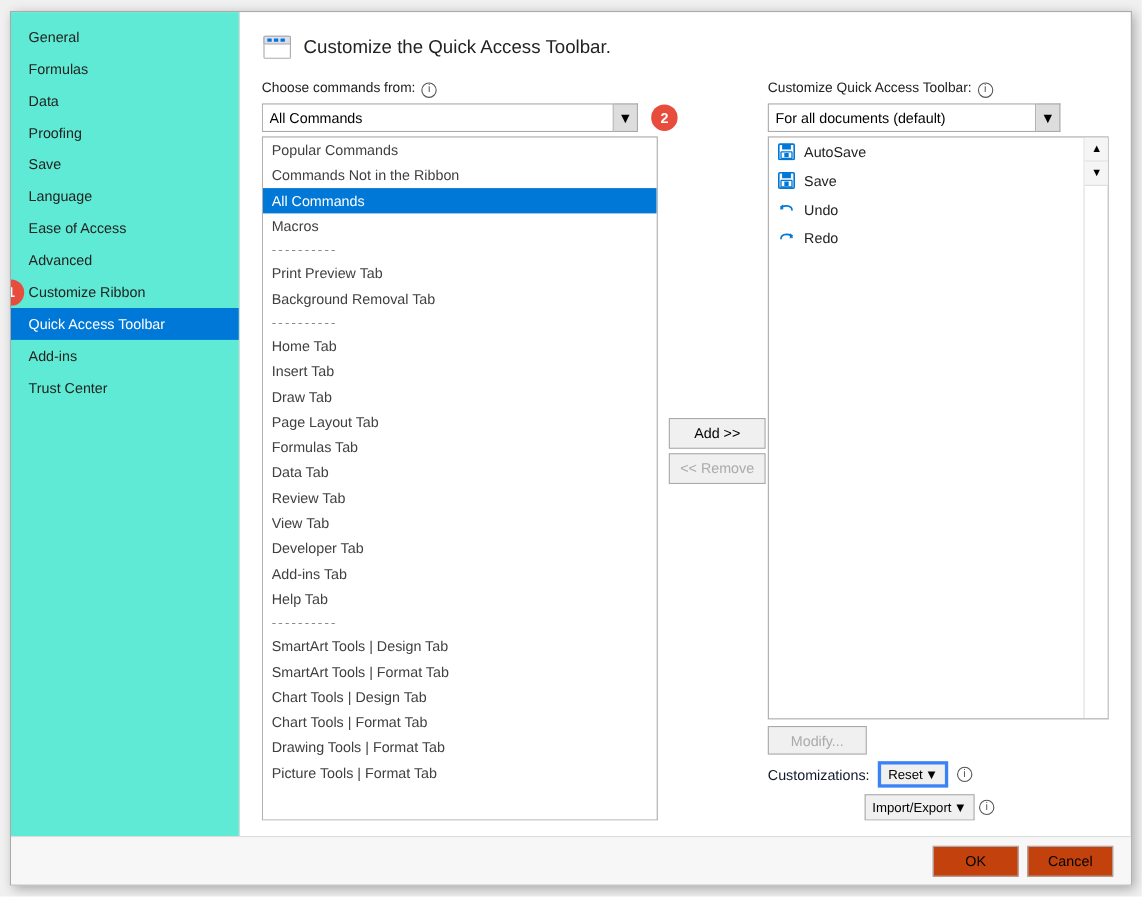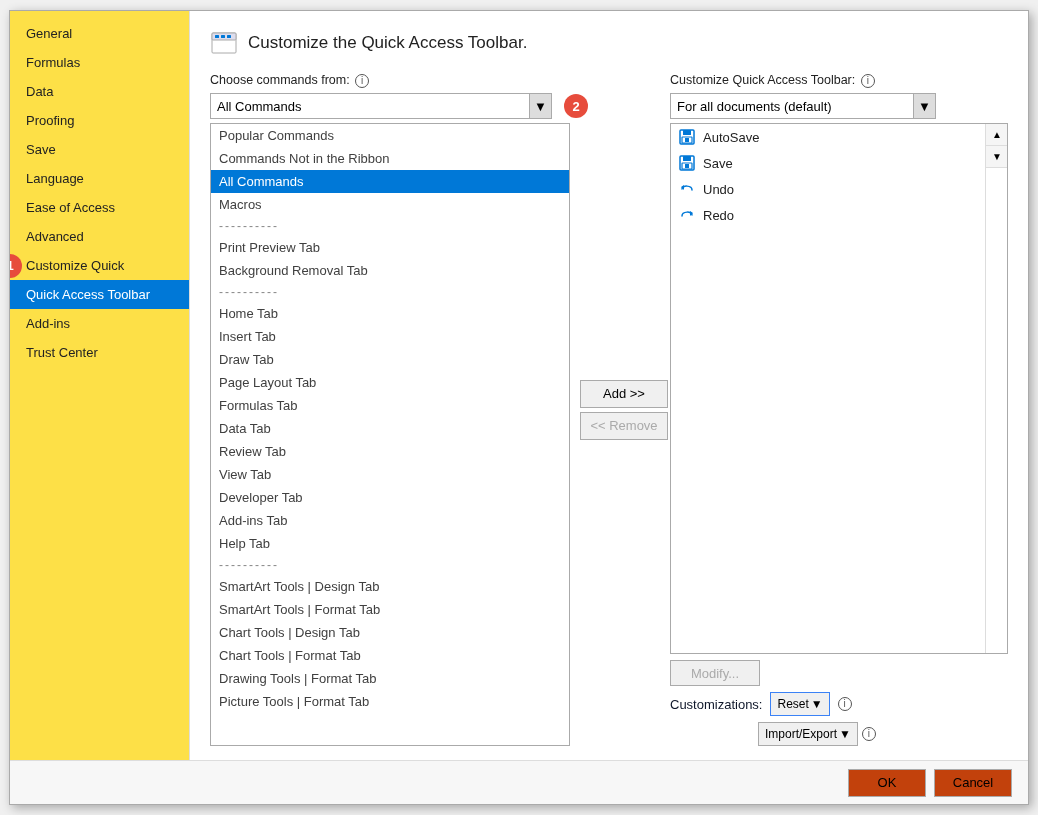--- a/index.html
+++ b/index.html
@@ -23,22 +23,22 @@
       display: flex;
       flex-direction: column;
     }
     .dialog-body {
       display: flex;
       flex: 1;
       overflow: hidden;
     }
     
     .sidebar {
-      width: 180px;
-      background: #fde047;
+      width: 208px;
+      background: #5eead4;
       border-right: 1px solid #ddd;
       padding-top: 8px;
       flex-shrink: 0;
     }
     .sidebar-item {
       padding: 7px 16px;
       cursor: pointer;
       color: #222;
       white-space: nowrap;
     }
@@ -309,21 +309,21 @@
       display: flex;
       align-items: center;
       gap: 8px;
     }
     .customizations-label {
       font-size: 13px;
       color: #0f172a;
     }
     .reset-btn {
       height: 24px;
-      border: 1px solid #3b82f6;
+      border: 3px solid #3b82f6;
       background: #f0f0f0;
       font-size: 12px;
       cursor: pointer;
       display: flex;
       align-items: center;
       gap: 2px;
       padding: 0 6px;
     }
     .import-export-btn {
       height: 24px;
@@ -386,21 +386,21 @@
       <div class="sidebar-item">General</div>
       <div class="sidebar-item">Formulas</div>
       <div class="sidebar-item">Data</div>
       <div class="sidebar-item">Proofing</div>
       <div class="sidebar-item">Save</div>
       <div class="sidebar-item">Language</div>
       <div class="sidebar-item">Ease of Access</div>
       <div class="sidebar-item">Advanced</div>
       <div class="sidebar-item" style="position:relative;">
         <span class="step-badge badge-1">1</span>
-        <span>Customize Quick</span>
+        <span>Customize Ribbon</span>
       </div>
       <div class="sidebar-item active">Quick Access Toolbar</div>
       <div class="sidebar-item">Add-ins</div>
       <div class="sidebar-item">Trust Center</div>
     </div>
 
     <div class="main-content">
 
       <div class="page-title">
         <span class="title-icon">

